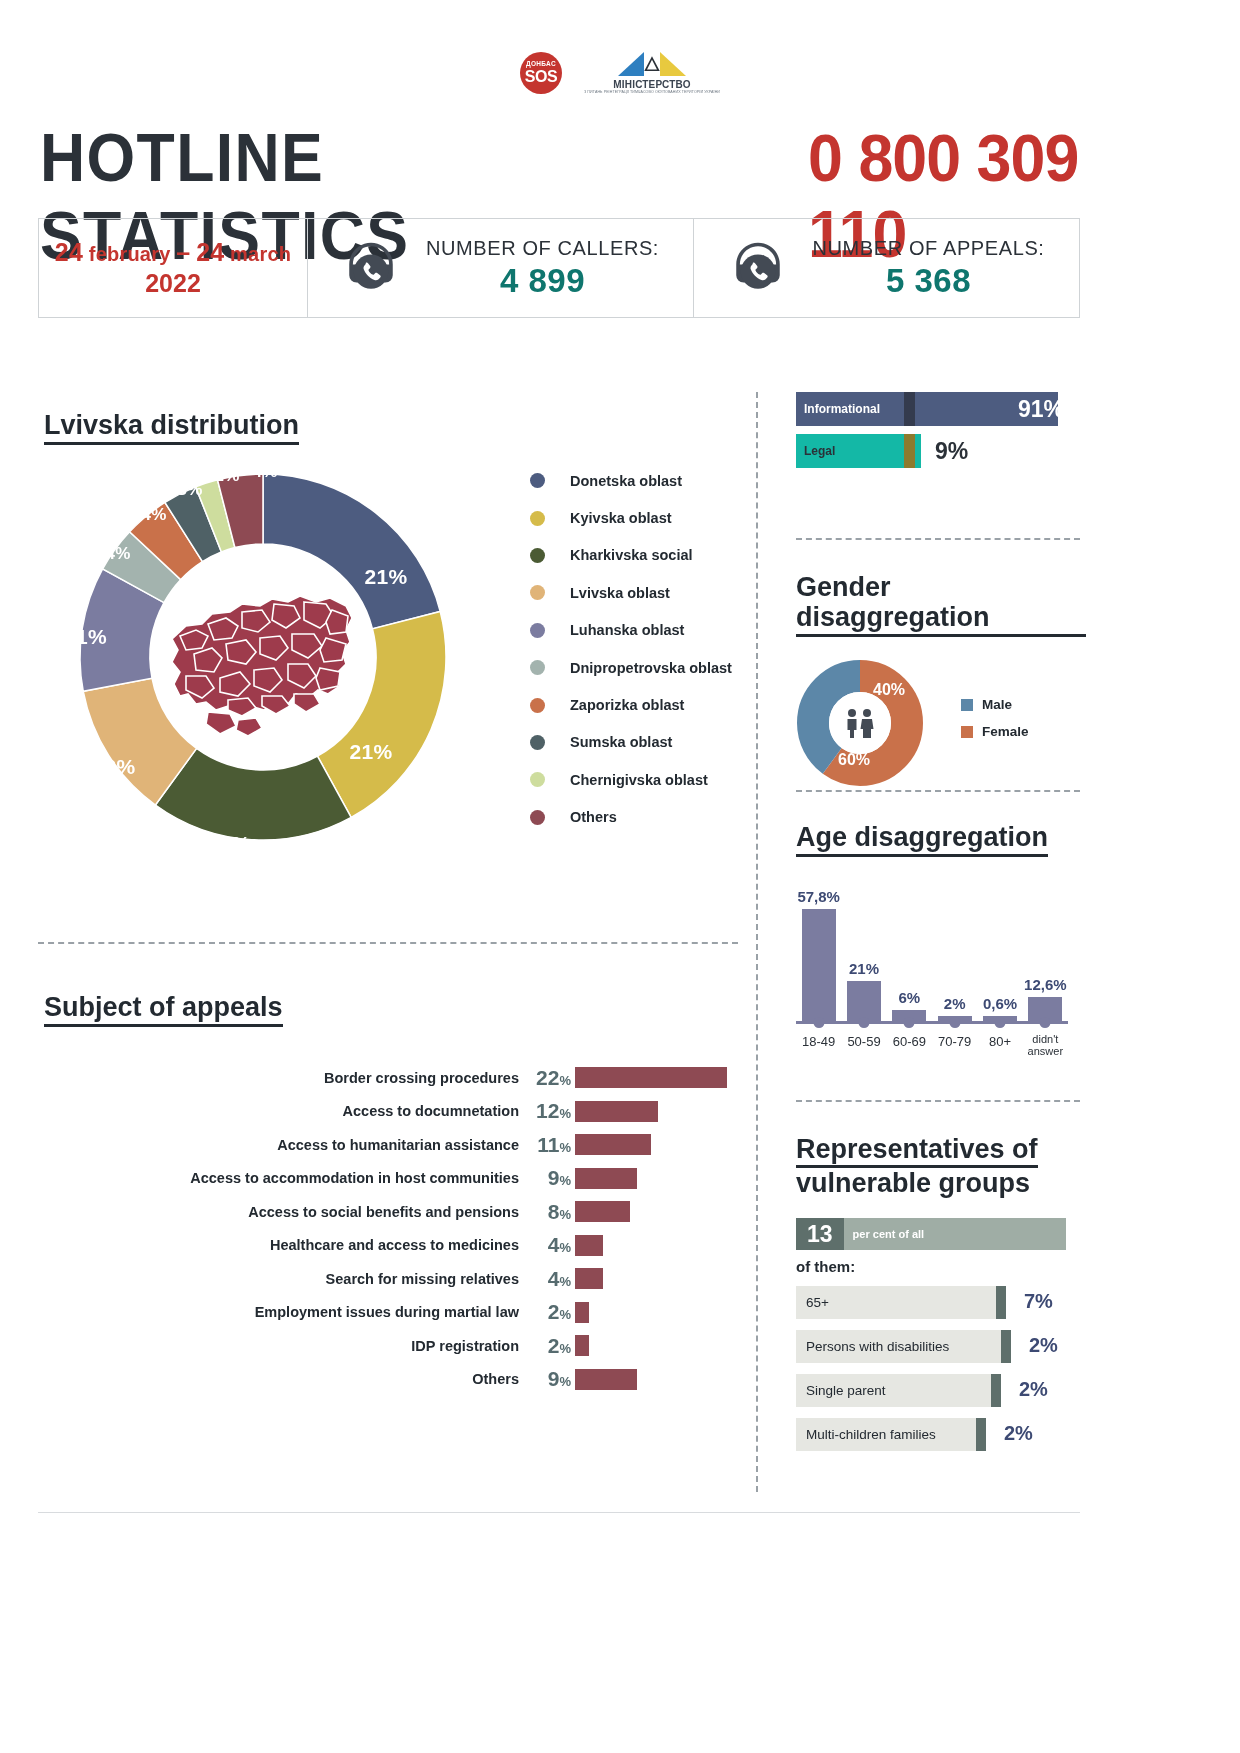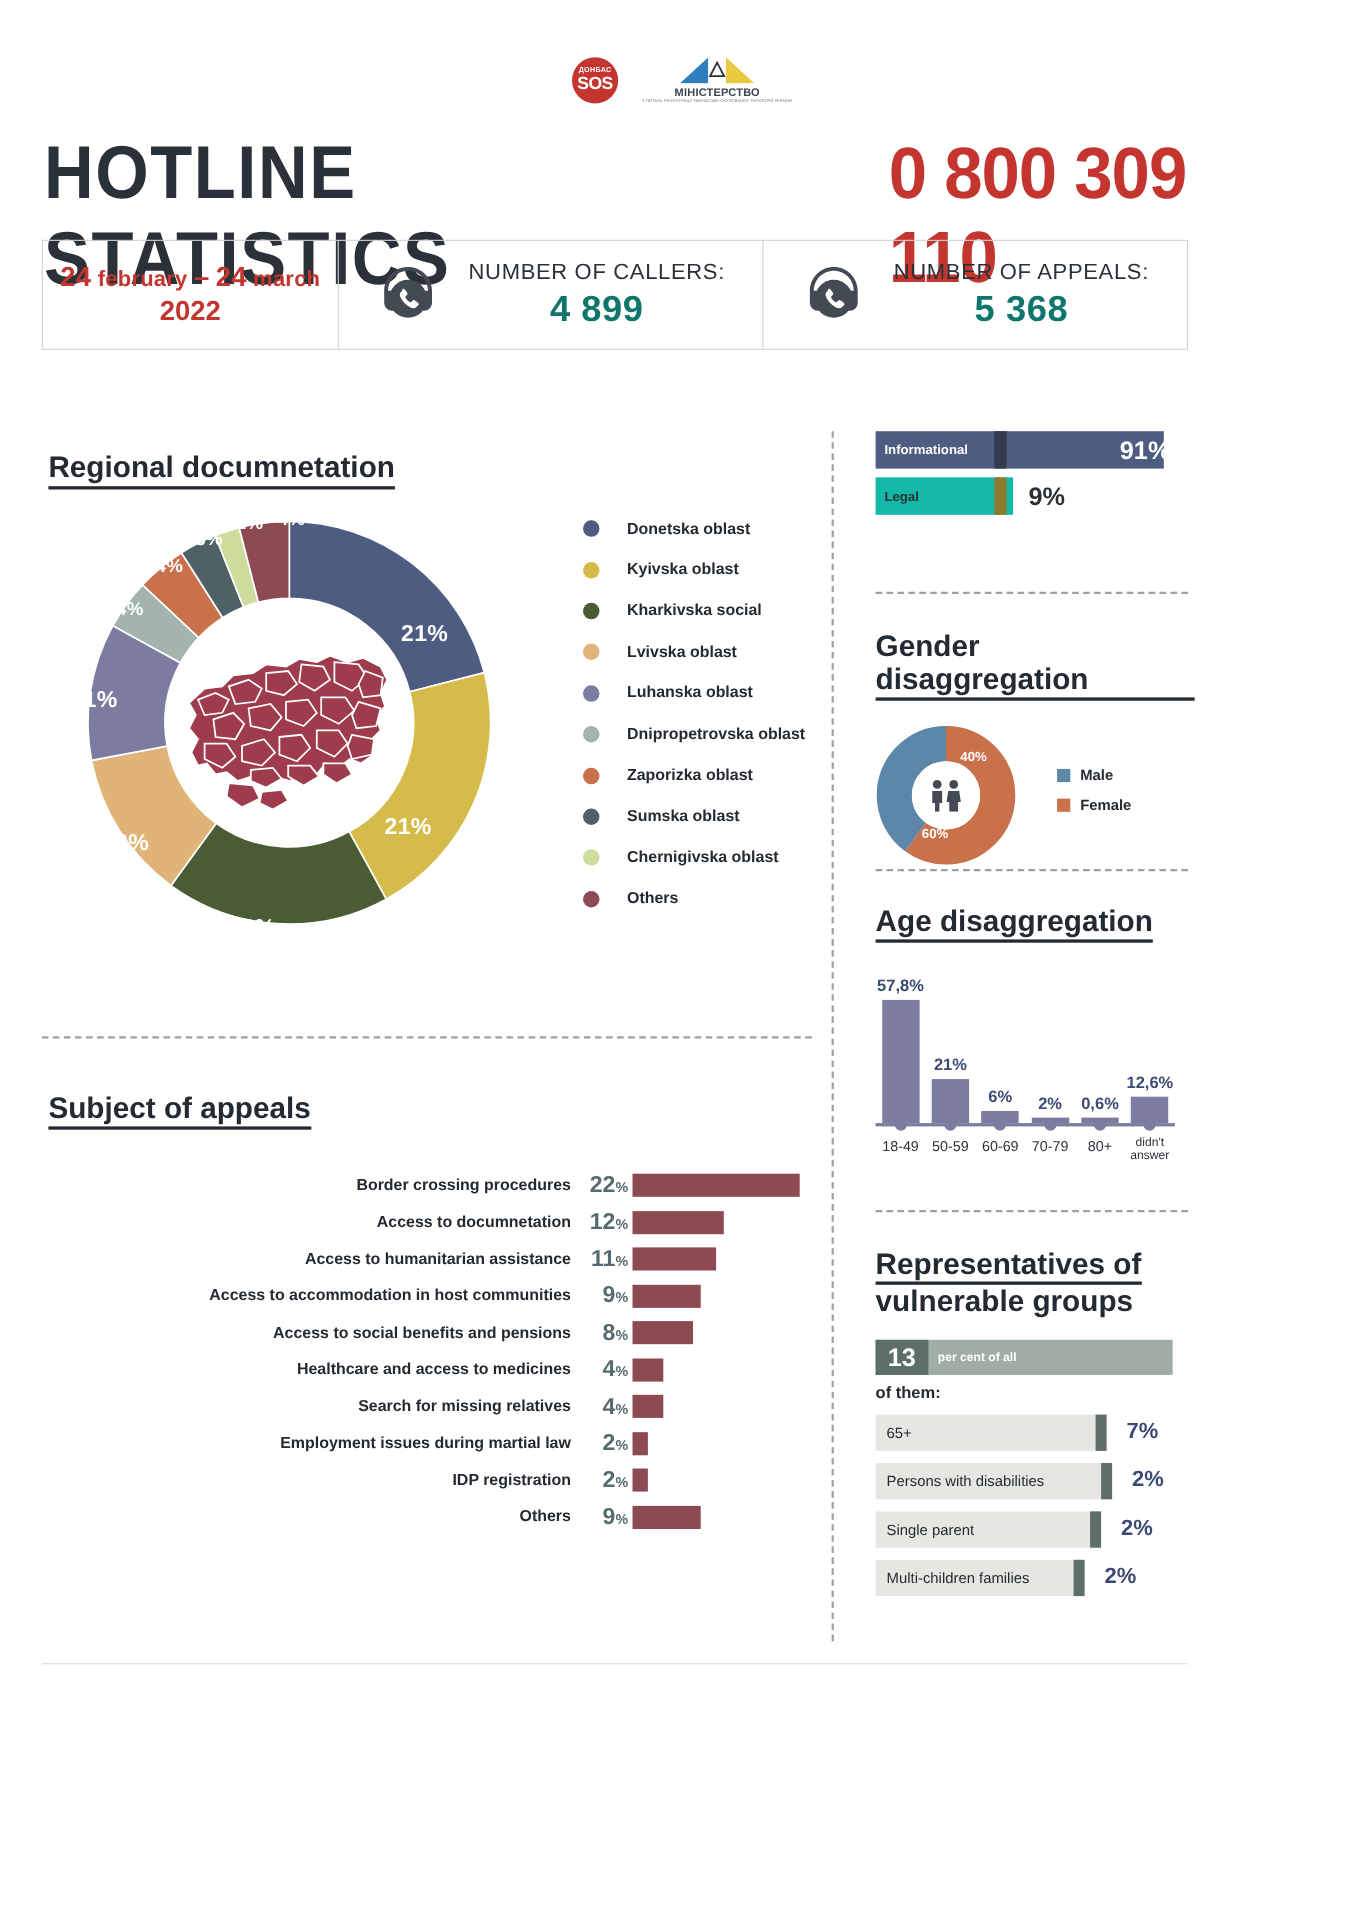--- a/index.html
+++ b/index.html
@@ -99,21 +99,21 @@
   .cbar-side { position: absolute; top: 0; width: 11px; height: 34px; }
   .cbar-val { position: absolute; font-size: 23px; font-weight: bold; top: 4px; }
 
   
   .sec-gender { position: absolute; left: 796px; top: 572px; width: 290px; }
   .gender-chart { position: relative; margin-top: 22px; height: 128px; }
   .gdonut { position: absolute; left: 0; top: 0; width: 128px; height: 128px; }
   .gicons { position: absolute; left: 33px; top: 33px; width: 62px; height: 62px;
             background: #fff; border-radius: 50%;
             display: flex; align-items: center; justify-content: center; gap: 2px; color: #434a54; }
-  .glabel { position: absolute; color: #fff; font-weight: bold; font-size: 12px; }
+  .glabel { position: absolute; color: #fff; font-weight: bold; font-size: 16px; }
   .glegend { position: absolute; left: 165px; top: 38px; }
   .glegend-item { display: flex; align-items: center; margin-bottom: 12px; }
   .glegend-sw { width: 12px; height: 12px; }
   .glegend-tx { margin-left: 9px; font-size: 13.5px; font-weight: bold; color: #232a31; }
 
   
   .sec-age { position: absolute; left: 796px; top: 822px; width: 290px; }
   .age-chart { position: relative; height: 170px; margin-top: 20px; }
   .age-bar { position: absolute; bottom: 26px; background: #7b7ca0; }
   .age-vlabel { position: absolute; font-size: 15px; font-weight: bold; color: #3d4a73;
@@ -214,21 +214,21 @@
   </div>
 
   <div class="vdash"></div>
   <div class="hdash" style="left:38px; top:942px; width:700px;"></div>
   <div class="hdash" style="left:796px; top:538px; width:284px;"></div>
   <div class="hdash" style="left:796px; top:790px; width:284px;"></div>
   <div class="hdash" style="left:796px; top:1100px; width:284px;"></div>
   <div class="hr-bottom"></div>
 
   <div style="position:absolute; left:44px; top:410px;">
-    <div class="h2">Regional documnetation</div>
+    <div class="h2">Lvivska distribution</div>
   </div>
 
   <div class="donut-wrap">
     <svg class="donut" viewBox="0 0 450 450">
       <g id="donut-slices">
           <path d="M225 42 A183 183 0 0 1 402.2507184865395 179.48975064883155 L334.4498972075353 196.8980427503714 A113 113 0 0 0 225 112 Z" fill="#4d5c80" stroke="#ffffff" stroke-width="1.5"></path>
           <path d="M402.2507184865395 179.48975064883155 A183 183 0 0 1 313.16092236061394 385.36412244802705 L279.43816517349387 324.0226548449566 A113 113 0 0 0 334.4498972075353 196.8980427503714 Z" fill="#d5bb4a" stroke="#ffffff" stroke-width="1.5"></path>
           <path d="M313.16092236061394 385.36412244802705 A183 183 0 0 1 117.43529883047744 373.0501099706154 L158.58026649095055 316.41892036436906 A113 113 0 0 0 279.43816517349387 324.0226548449566 Z" fill="#4b5b34" stroke="#ffffff" stroke-width="1.5"></path>
           <path d="M117.43529883047744 373.0501099706154 A183 183 0 0 1 45.24143311664997 259.2907805691876 L114.00154066765818 246.1740885481869 A113 113 0 0 0 158.58026649095055 316.41892036436906 Z" fill="#e0b478" stroke="#ffffff" stroke-width="1.5"></path>
           <path d="M45.24143311664997 259.2907805691876 A183 183 0 0 1 64.63587755197298 136.8390776393861 L125.97734515504342 170.56183482650616 A113 113 0 0 0 114.00154066765818 246.1740885481869 Z" fill="#7b7ca0" stroke="#ffffff" stroke-width="1.5"></path>

